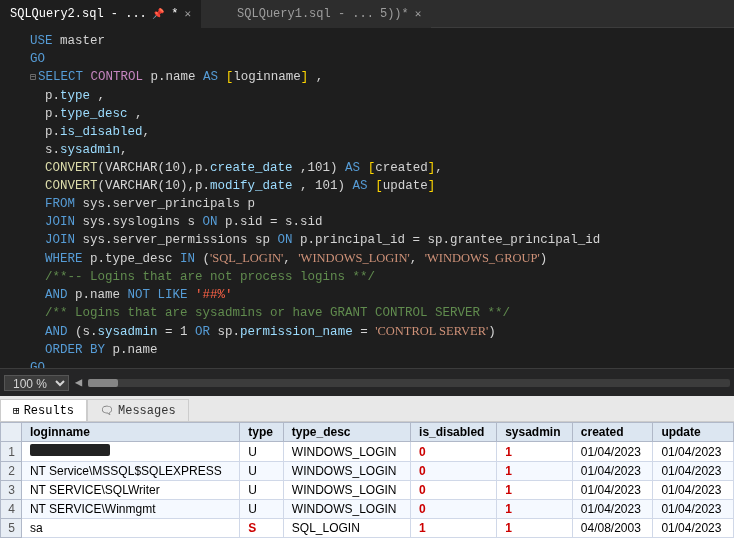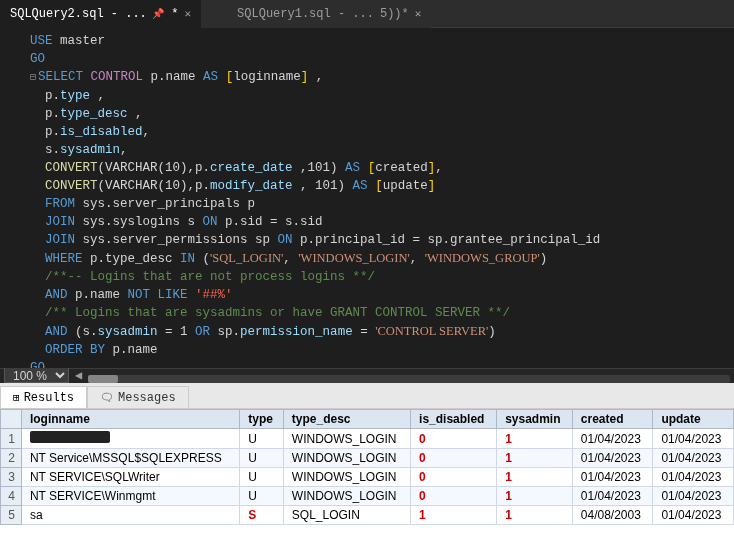--- a/index.html
+++ b/index.html
@@ -83,24 +83,24 @@
     .kw2 { color: #c586c0; } 
     .fn { color: #dcdcaa; } 
     .str { color: #ce9178; font-family: Liberation Serif, serif; } 
     .cm { color: #608b4e; text-align: center; } 
     .col { color: #9cdcfe; }
     .bracket { color: #ffd700; }
     .hl { color: #ff6347; } 
 
     
     .scroll-bar {
-      height: 15px;
+      height: 28px;
       background: #252526;
       display: flex;
-      align-items: flex-end;
+      align-items: center;
       border-top: 1px solid #3c3c3c;
       padding: 0 4px;
       gap: 6px;
       font-size: 12px;
       color: #9d9d9d;
     }
     .zoom-select {
       font-size: 12px;
       background: #3c3c3c;
       color: #d4d4d4;

